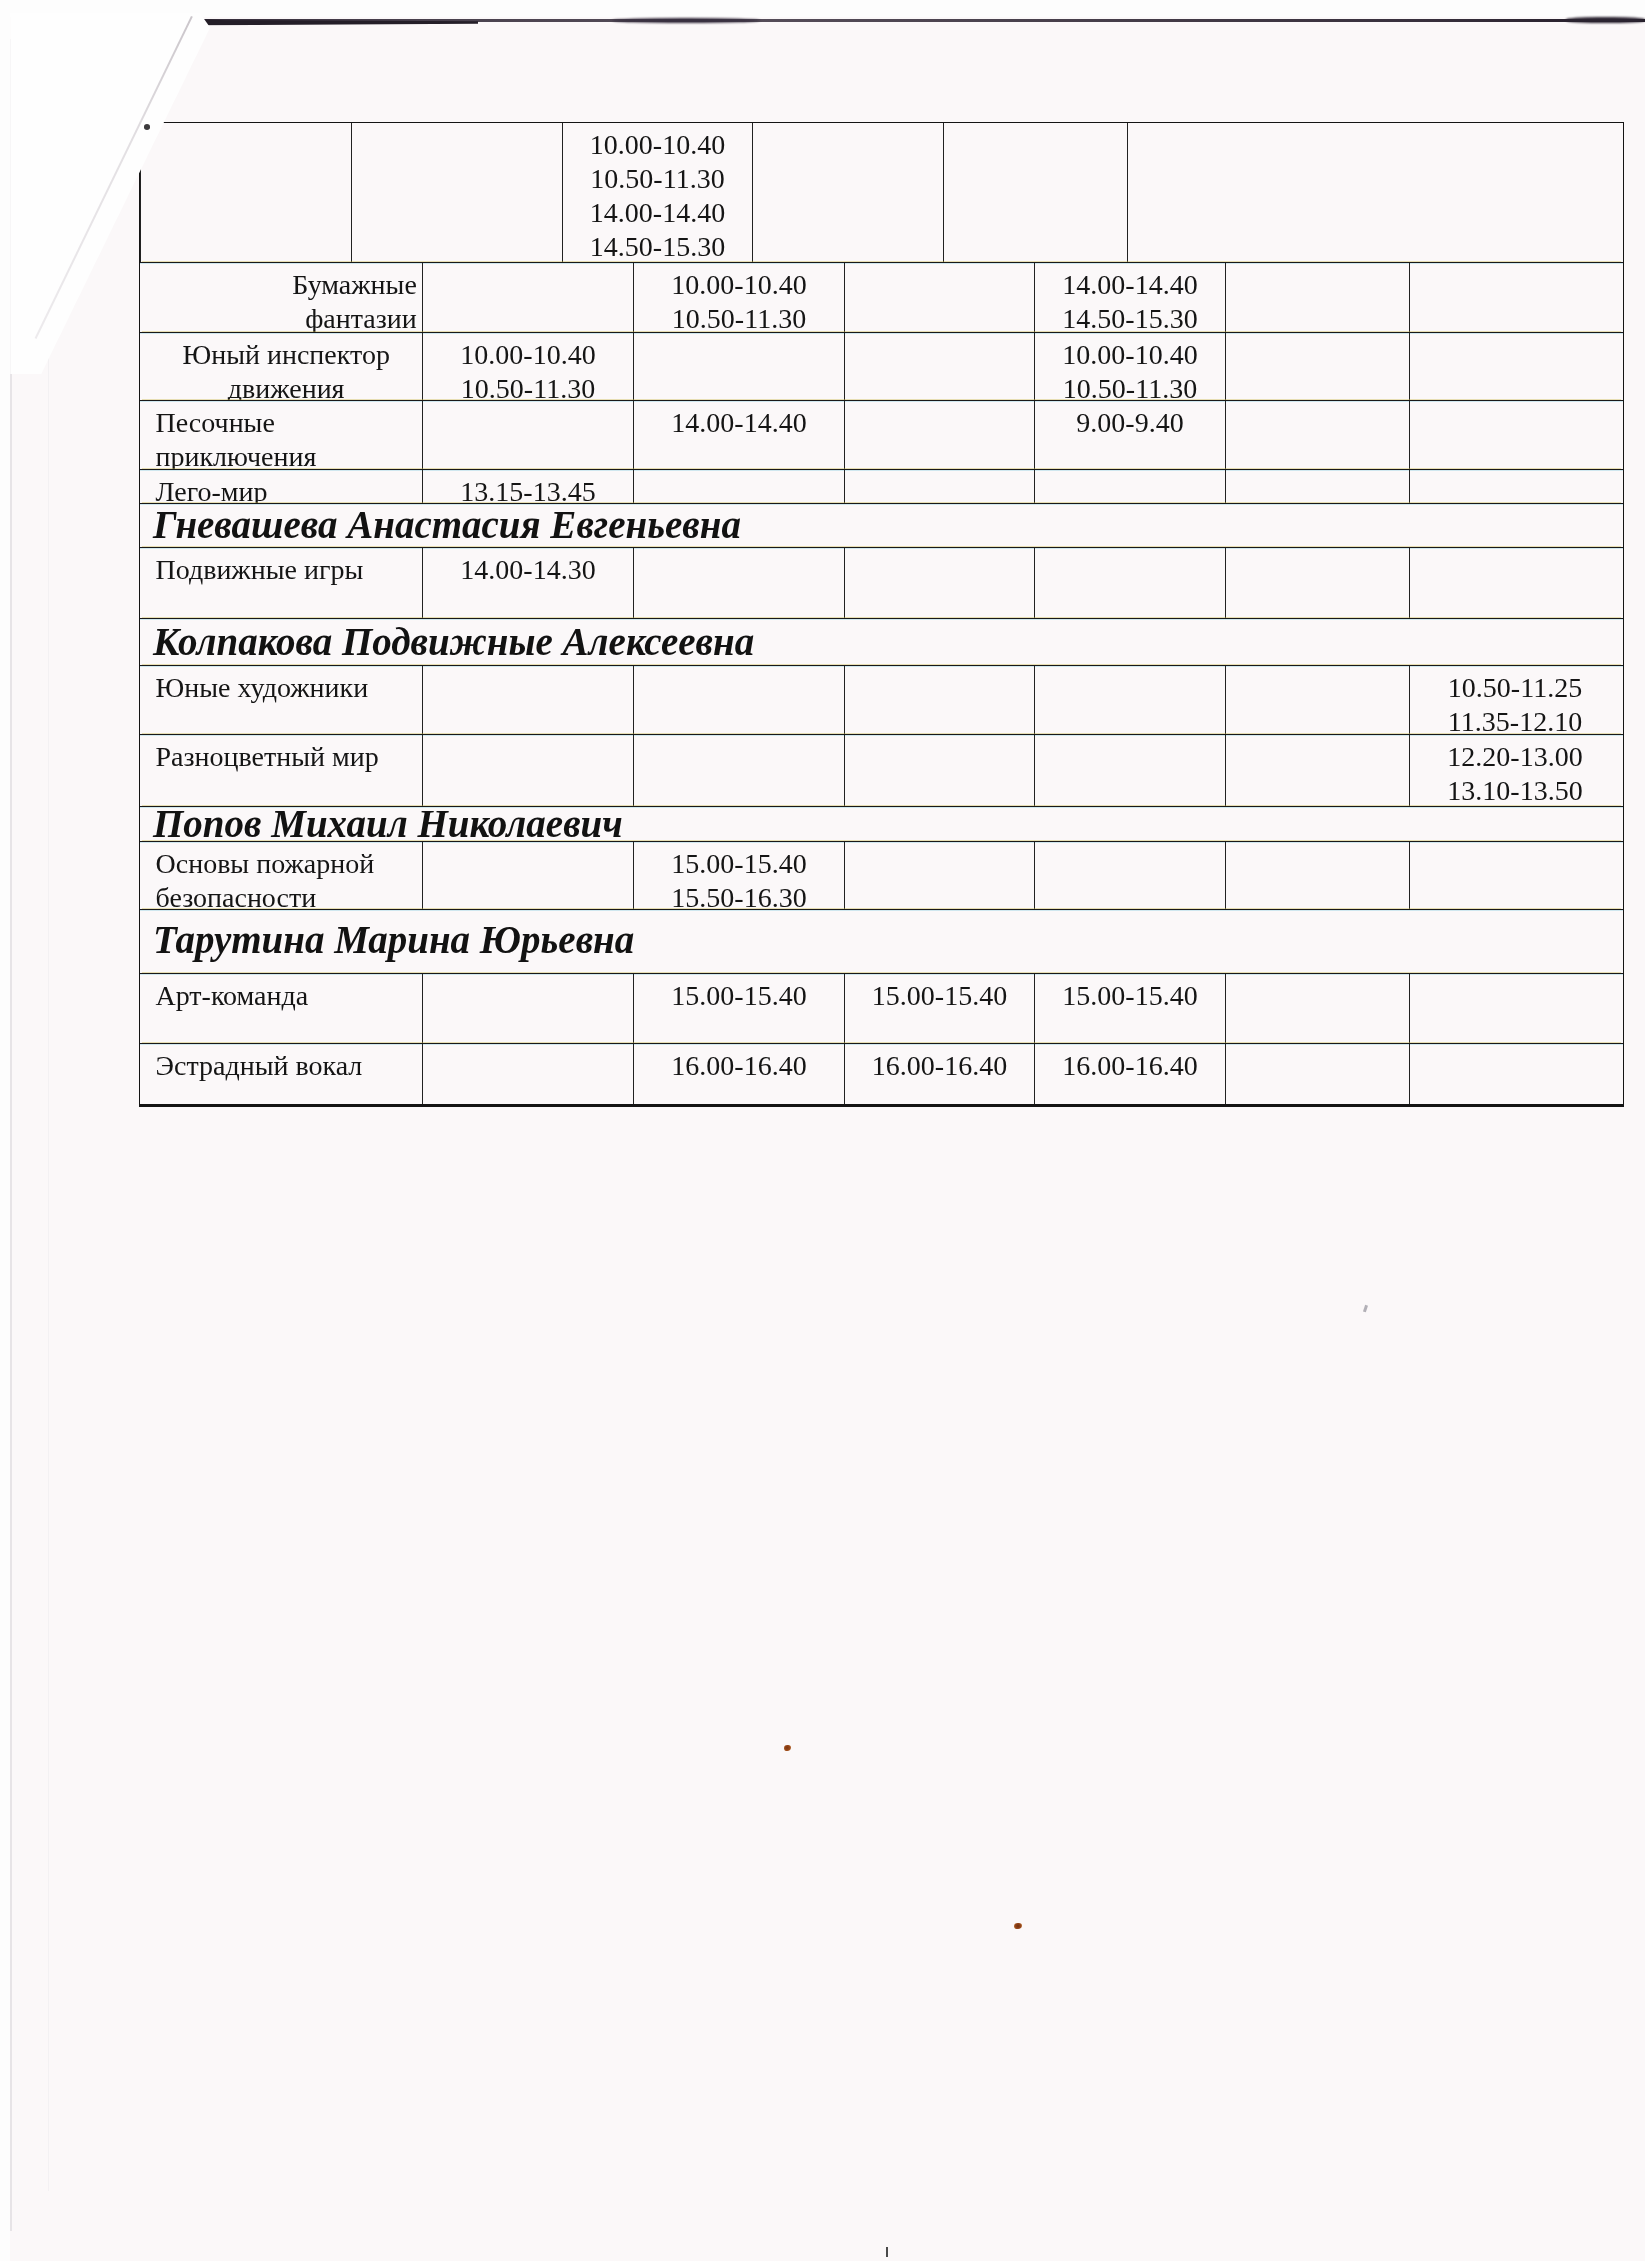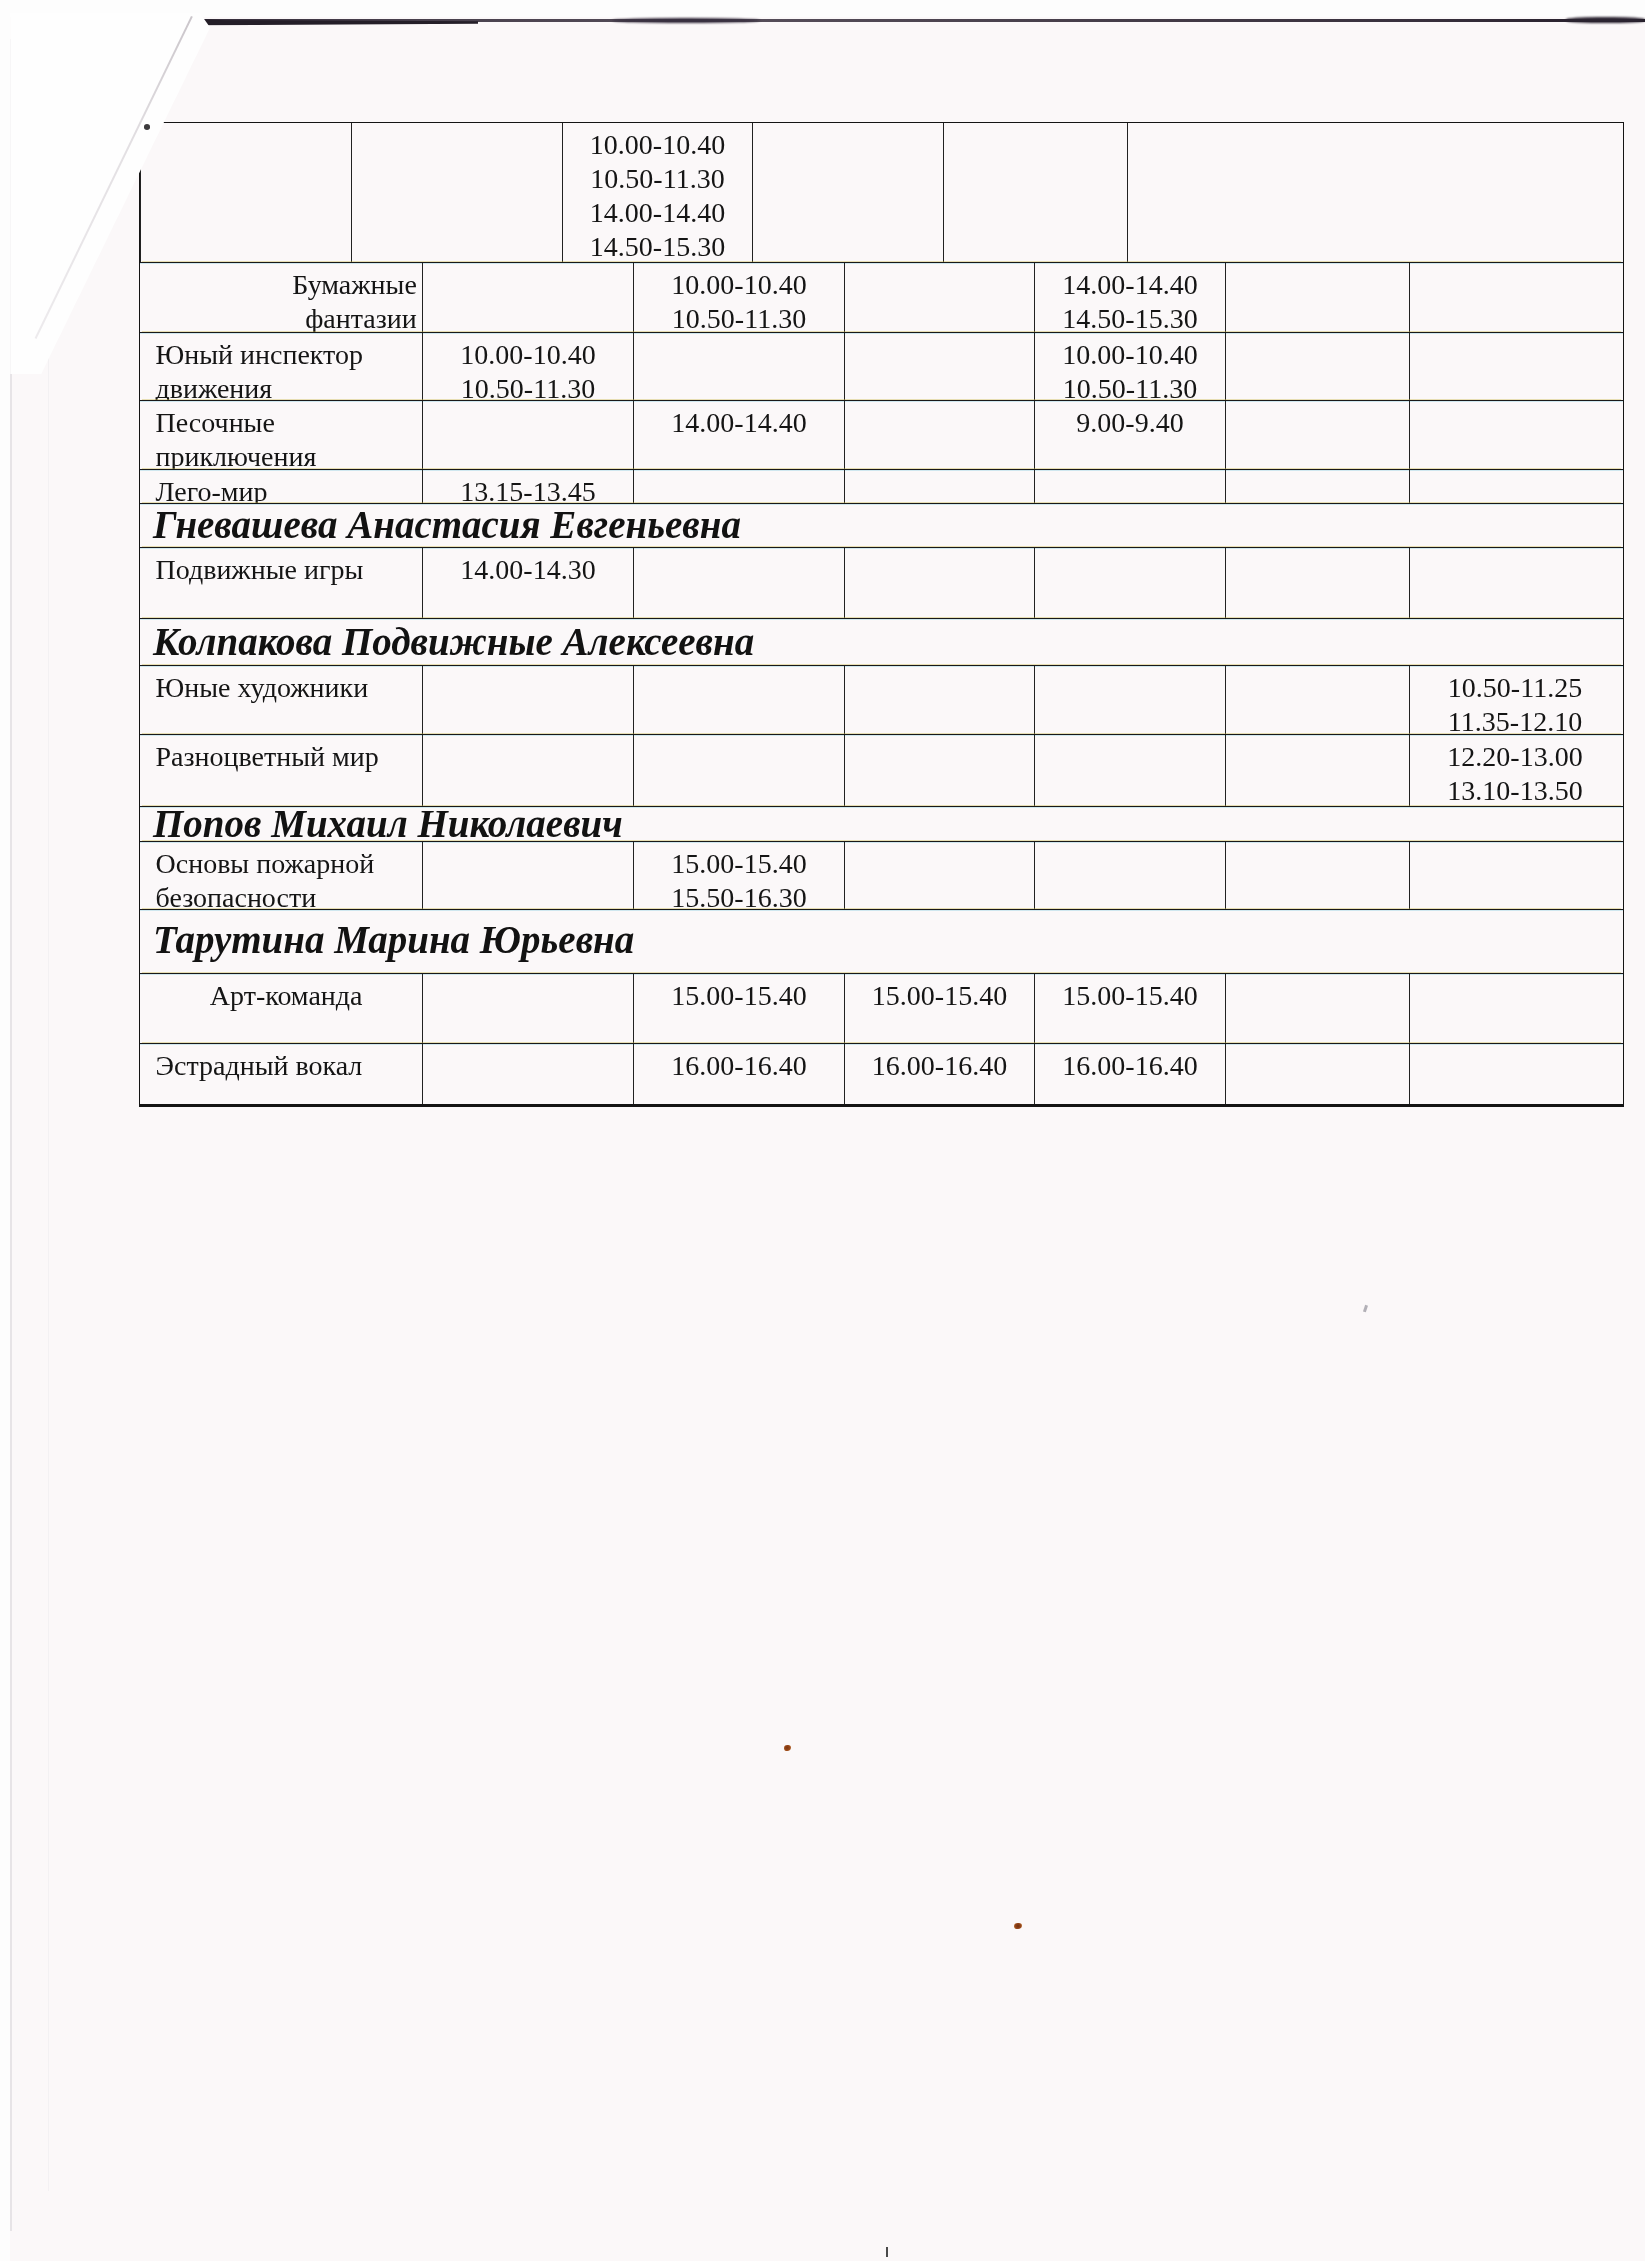--- a/index.html
+++ b/index.html
@@ -130,21 +130,21 @@
       <div class="cell time-cell" style="width: 211px;"></div>
       <div class="cell time-cell" style="width: 211px;">10.00-10.40
 10.50-11.30</div>
       <div class="cell time-cell" style="width: 190px;"></div>
       <div class="cell time-cell" style="width: 191px;">14.00-14.40
 14.50-15.30</div>
       <div class="cell time-cell" style="width: 184px;"></div>
       <div class="cell time-cell" style="width: 211px;"></div>
     </div>
     <div class="row bt" style="height: 68px;">
-      <div class="cell label-cell" style="width: 282px;">Юный инспектор
+      <div class="cell label-cell" style="width: 282px; text-align: center;">Юный инспектор
 движения</div>
       <div class="cell time-cell" style="width: 211px;">10.00-10.40
 10.50-11.30</div>
       <div class="cell time-cell" style="width: 211px;"></div>
       <div class="cell time-cell" style="width: 190px;"></div>
       <div class="cell time-cell" style="width: 191px;">10.00-10.40
 10.50-11.30</div>
       <div class="cell time-cell" style="width: 184px;"></div>
       <div class="cell time-cell" style="width: 211px;"></div>
     </div>
@@ -213,21 +213,21 @@
 15.50-16.30</div>
       <div class="cell time-cell" style="width: 190px;"></div>
       <div class="cell time-cell" style="width: 191px;"></div>
       <div class="cell time-cell" style="width: 184px;"></div>
       <div class="cell time-cell" style="width: 211px;"></div>
     </div>
     <div class="header-row tall row bt" style="height: 64px;">
       <div class="header-text">Тарутина Марина Юрьевна</div>
     </div>
     <div class="row bt" style="height: 70px;">
-      <div class="cell label-cell" style="width: 282px; text-align: center;">Арт-команда</div>
+      <div class="cell label-cell" style="width: 282px;">Арт-команда</div>
       <div class="cell time-cell" style="width: 211px;"></div>
       <div class="cell time-cell" style="width: 211px;">15.00-15.40</div>
       <div class="cell time-cell" style="width: 190px;">15.00-15.40</div>
       <div class="cell time-cell" style="width: 191px;">15.00-15.40</div>
       <div class="cell time-cell" style="width: 184px;"></div>
       <div class="cell time-cell" style="width: 211px;"></div>
     </div>
     <div class="row bt" style="height: 61px;">
       <div class="cell label-cell" style="width: 282px;">Эстрадный вокал</div>
       <div class="cell time-cell" style="width: 211px;"></div>

